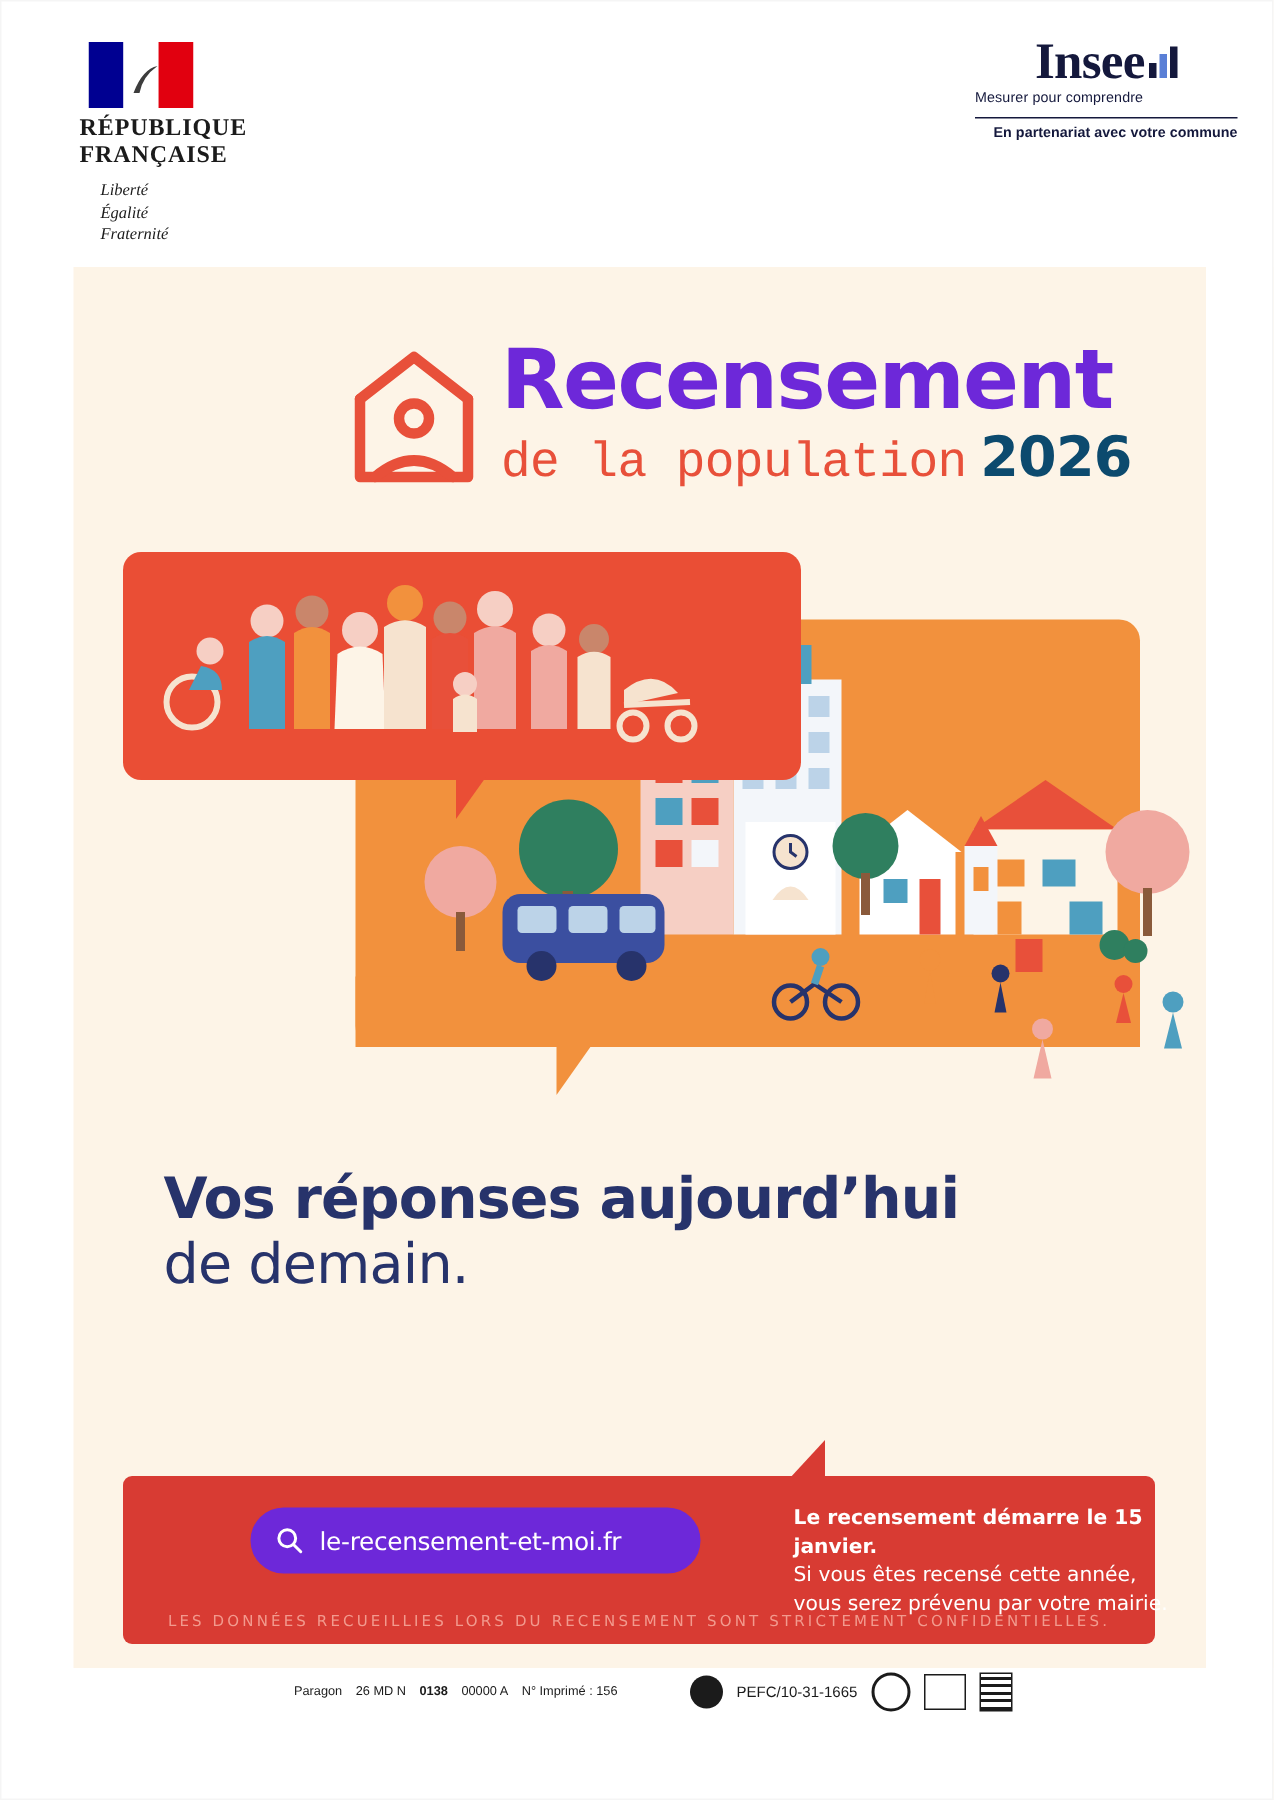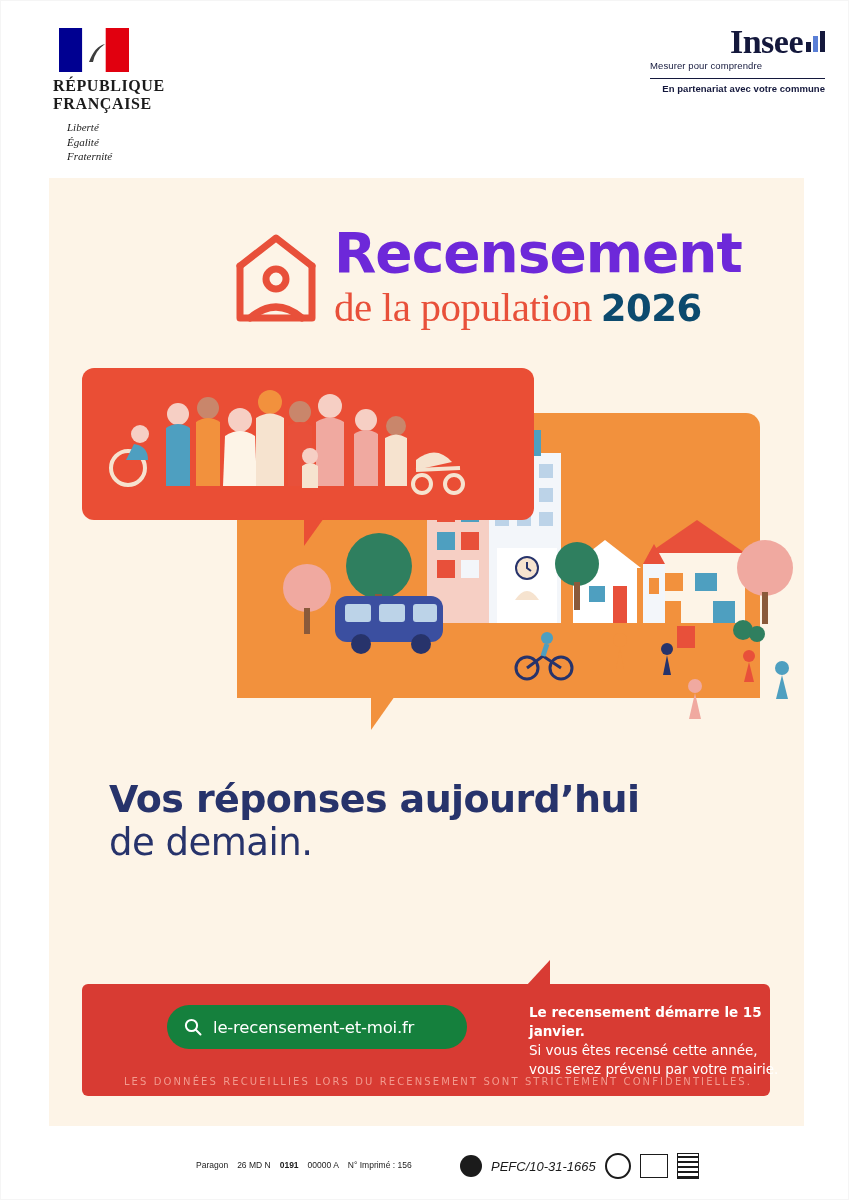--- a/index.html
+++ b/index.html
@@ -57,21 +57,21 @@
   .insee-block {
     position: absolute;
     right: 24px;
     top: 26px;
     width: 175px;
     text-align: left;
   }
   .insee-logo-row {
     display: flex;
     align-items: flex-end;
-    justify-content: flex-end;
+    justify-content: center;
   }
   .insee-word {
     font-family: "Liberation Serif", serif;
     font-weight: bold;
     font-size: 34px;
     line-height: 0.95;
     color: #14183c;
     letter-spacing: -0.5px;
   }
   .insee-bars {
@@ -133,23 +133,23 @@
     letter-spacing: -1px;
     line-height: 1;
     font-family: "DejaVu Sans", sans-serif;
   }
   .t-sub {
     display: flex;
     align-items: baseline;
     margin-top: 2px;
   }
   .t-pop {
-    font-size: 41px;
+    font-size: 33px;
     color: #e8503a;
-    font-family: Liberation Serif, serif;
+    font-family: Liberation Mono, monospace;
     letter-spacing: -0.4px;
     text-align: center;
   }
   .t-year {
     font-size: 37px;
     font-weight: bold;
     color: #0c4a6e;
     margin-left: 9px;
     font-family: "DejaVu Sans", sans-serif;
     letter-spacing: -0.5px;
@@ -236,21 +236,21 @@
     border-left: 12px solid transparent;
     border-right: 24px solid #d83b33;
     border-top: 26px solid transparent;
   }
   .url-pill {
     position: absolute;
     left: 85px;
     top: 21px;
     width: 300px;
     height: 44px;
-    background: #15803d;
+    background: #6d28d9;
     border-radius: 24px;
     display: flex;
     align-items: center;
     padding: 0 16px;
     box-sizing: border-box;
   }
   .url-pill .mag { flex: 0 0 auto; margin-right: 10px; }
   .url-text {
     color: #ffffff;
     font-size: 16.5px;
@@ -263,35 +263,35 @@
     top: 19px;
     width: 290px;
     color: #ffffff;
     font-family: "DejaVu Sans", sans-serif;
     line-height: 1.42;
   }
   .cta-copy .l1 { font-size: 13.5px; font-weight: bold; }
   .cta-copy .l2, .cta-copy .l3 { font-size: 13.5px; }
   .confid {
     position: absolute;
-    left: 12px;
+    left: 0;
     top: 92px;
     width: 688px;
     text-align: center;
     color: #f29a8e;
     font-size: 10px;
     letter-spacing: 2.1px;
     font-family: "DejaVu Sans", sans-serif;
   }
 
   
   .footer {
     position: absolute;
     left: 0;
-    top: 1150px;
+    top: 1112px;
     width: 849px;
     height: 50px;
     background: #ffffff;
   }
   .foot-row {
     position: absolute;
     left: 196px;
     top: 10px;
     display: flex;
     align-items: center;
@@ -308,21 +308,21 @@
     display: flex;
     align-items: center;
     gap: 9px;
   }
   .mark-circle {
     width: 22px; height: 22px;
     border-radius: 50%;
     background: #1b1b1b;
     display: inline-block;
   }
-  .pefc-text { font-size: 13px; color: #1b1b1b; font-style: italic; }
+  .pefc-text { font-size: 10px; color: #1b1b1b; }
   .mark-ring {
     width: 22px; height: 22px;
     border-radius: 50%;
     border: 2px solid #1b1b1b;
     display: inline-block;
   }
   .mark-box {
     width: 26px; height: 22px;
     border: 1.5px solid #1b1b1b;
     display: inline-block;
@@ -549,21 +549,21 @@
 
     <div class="confid">LES DONNÉES RECUEILLIES LORS DU RECENSEMENT SONT STRICTEMENT CONFIDENTIELLES.</div>
   </div>
 
 </div>
 
 <div class="footer">
   <div class="foot-row">
     <span>Paragon</span>
     <span>26 MD N</span>
-    <span class="bold">0191</span>
+    <span class="bold">0138</span>
     <span>00000 A</span>
     <span>N° Imprimé : 156</span>
   </div>
   <div class="foot-marks">
     <span class="mark-circle"></span>
     <span class="pefc-text">PEFC/10-31-1665</span>
     <span class="mark-ring"></span>
     <span class="mark-box"></span>
     <span class="mark-box2"></span>
   </div>

